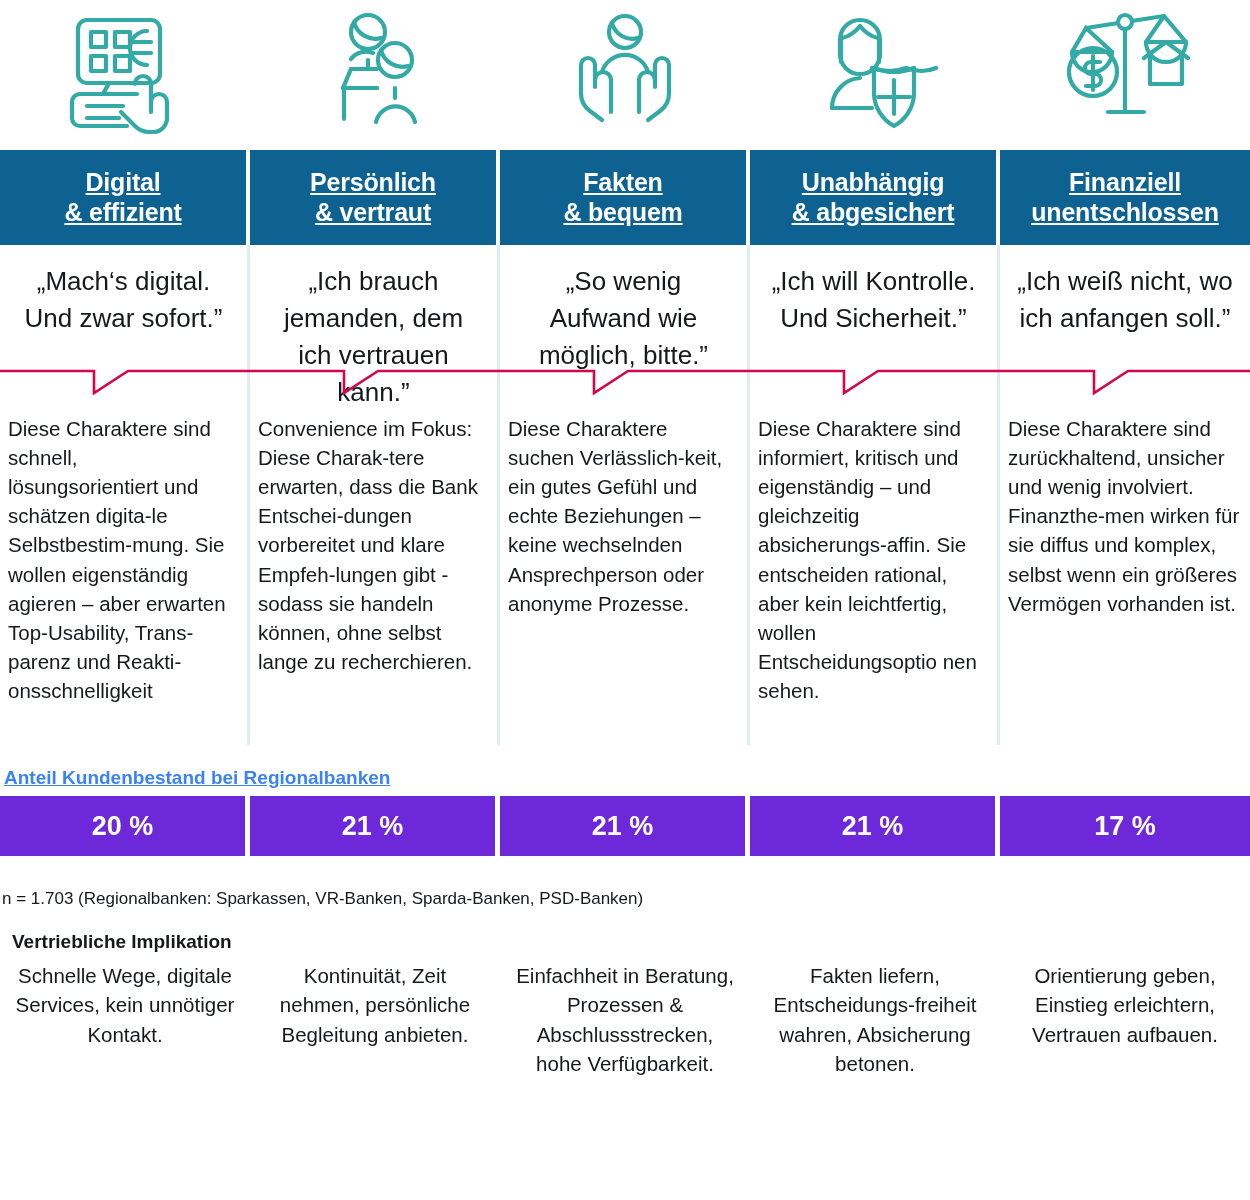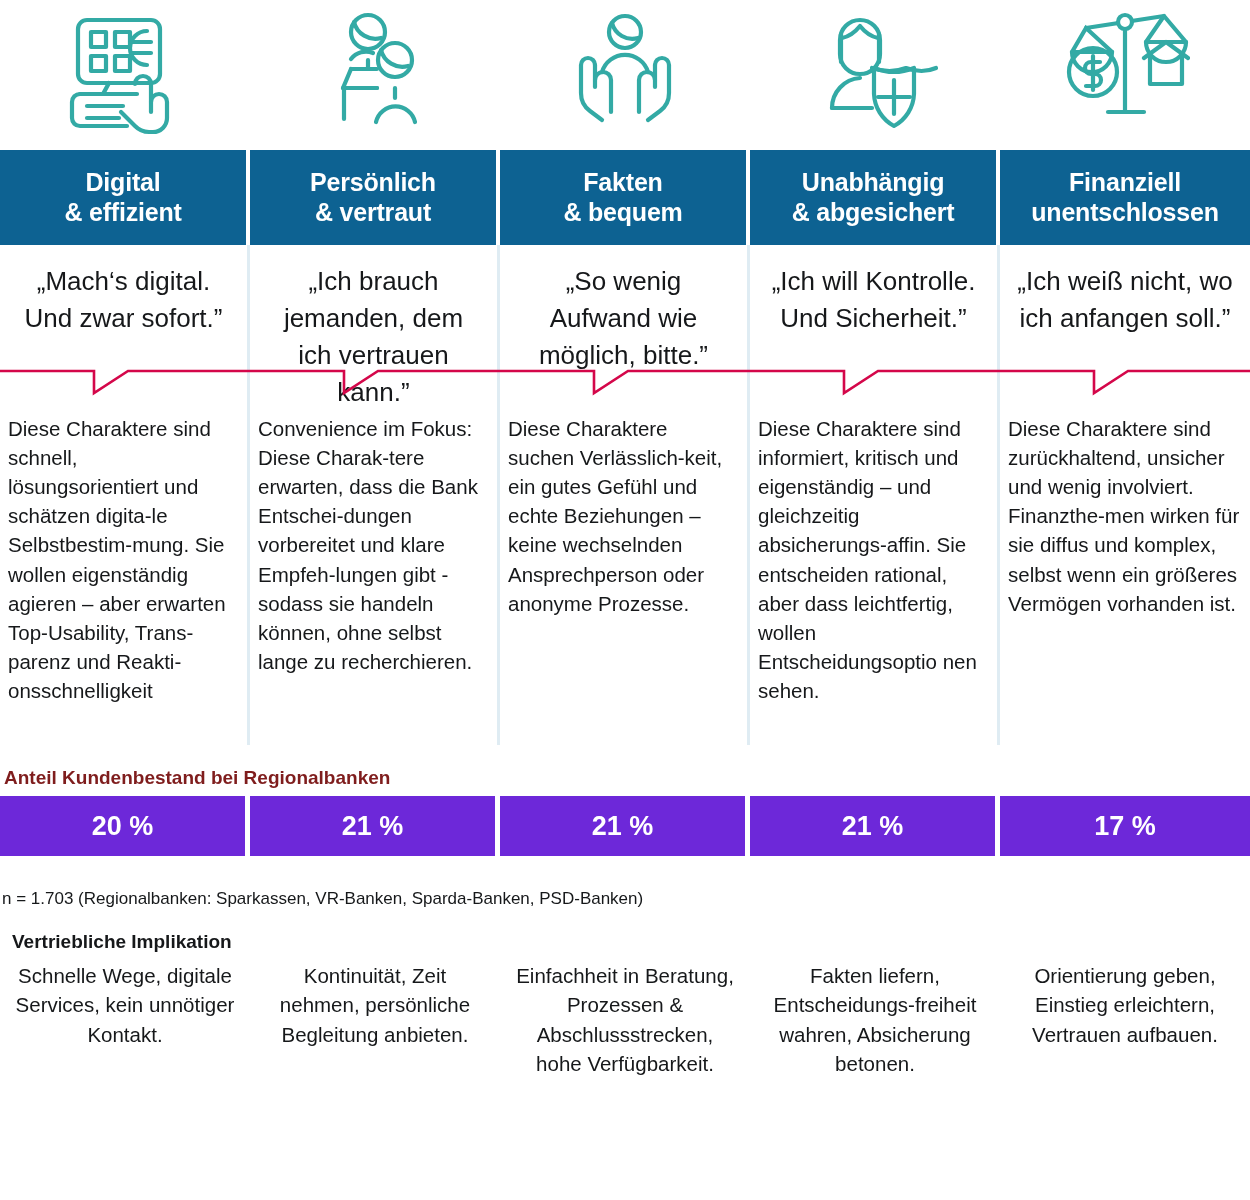--- a/index.html
+++ b/index.html
@@ -39,20 +39,21 @@
     font-weight: bold;
     font-size: 25px;
     line-height: 1.18;
     text-align: right;
     display: flex;
     flex-direction: column;
     align-items: center;
     justify-content: center;
     border-right: 4px solid #ffffff;
     letter-spacing: -0.2px;
+    text-decoration: underline;
   }
   .head-cell:last-child { border-right: none; }
 
   
   .quote-wrap {
     position: relative;
     height: 120px;
   }
   .quote-row { height: 120px; }
   .quote-cell {
@@ -88,22 +89,23 @@
     border-right: 3px solid #dfecf3;
     text-align: left;
     hyphens: manual;
   }
   .desc-cell:last-child { border-right: none; padding-right: 6px; }
 
   
   .share-title {
     font-size: 19px;
     font-weight: bold;
-    color: #7f1d1d;
+    color: #3b82f6;
     padding: 0 0 7px 4px;
+    text-decoration: underline;
   }
   .pct-row { height: 60px; }
   .pct-cell {
     background: #6d28d9;
     color: #ffffff;
     font-size: 27px;
     font-weight: bold;
     display: flex;
     align-items: center;
     justify-content: center;
@@ -283,21 +285,21 @@
   <svg class="tail-line" viewBox="0 0 1250 35" preserveAspectRatio="none" style="position:relative;display:block;height:35px;">
     <g fill="none" stroke="#d4074a" stroke-width="2.6">
       <path d="M0 6 H94 V28 L128 6 H344 V28 L378 6 H594 V28 L628 6 H844 V28 L878 6 H1094 V28 L1128 6 H1250"></path>
     </g>
   </svg>
 
   <div class="cols desc-row">
     <div class="desc-cell">Diese Charaktere sind schnell, lösungsorientiert und schätzen digita-le Selbstbestim-mung. Sie wollen eigenständig agieren – aber erwarten Top-Usability, Trans-parenz und Reakti-onsschnelligkeit</div>
     <div class="desc-cell">Convenience im Fokus: Diese Charak-tere erwarten, dass die Bank Entschei-dungen vorbereitet und klare Empfeh-lungen gibt - sodass sie handeln können, ohne selbst lange zu recherchieren.</div>
     <div class="desc-cell">Diese Charaktere suchen Verlässlich-keit, ein gutes Gefühl und echte Beziehungen – keine wechselnden Ansprechperson oder anonyme Prozesse.</div>
-    <div class="desc-cell">Diese Charaktere sind informiert, kritisch und eigenständig – und gleichzeitig absicherungs-affin. Sie entscheiden rational, aber dass leichtfertig, wollen Entscheidungsoptio nen sehen.</div>
+    <div class="desc-cell">Diese Charaktere sind informiert, kritisch und eigenständig – und gleichzeitig absicherungs-affin. Sie entscheiden rational, aber kein leichtfertig, wollen Entscheidungsoptio nen sehen.</div>
     <div class="desc-cell">Diese Charaktere sind zurückhaltend, unsicher und wenig involviert. Finanzthe-men wirken für sie diffus und komplex, selbst wenn ein größeres Vermögen vorhanden ist.</div>
   </div>
 
   <div style="padding-top:22px;">
     <div class="share-title">Anteil Kundenbestand bei Regionalbanken</div>
     <div class="cols pct-row">
       <div class="pct-cell">20 %</div>
       <div class="pct-cell">21 %</div>
       <div class="pct-cell">21 %</div>
       <div class="pct-cell">21 %</div>

